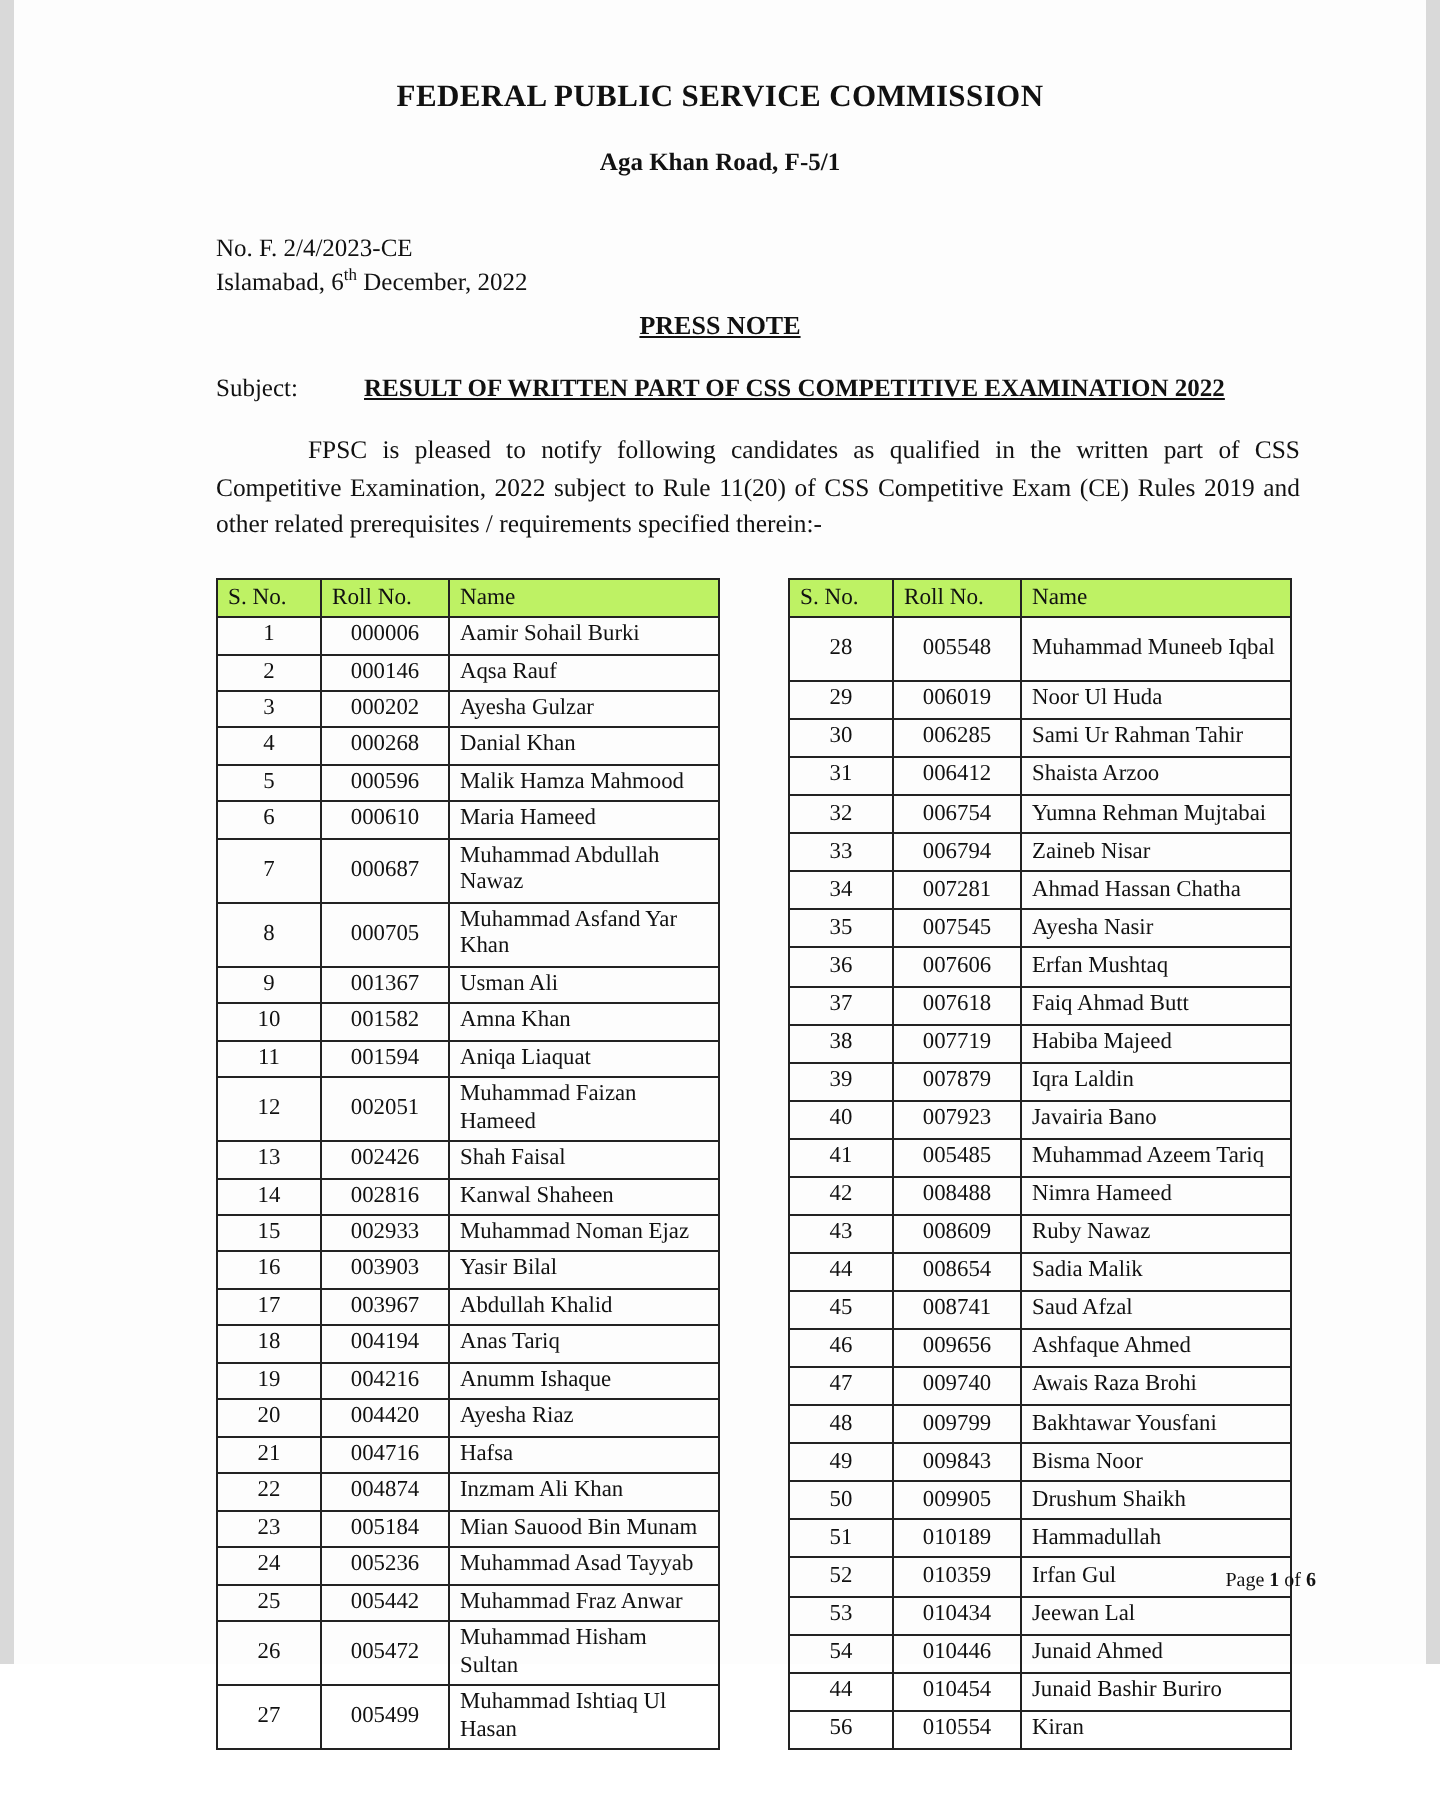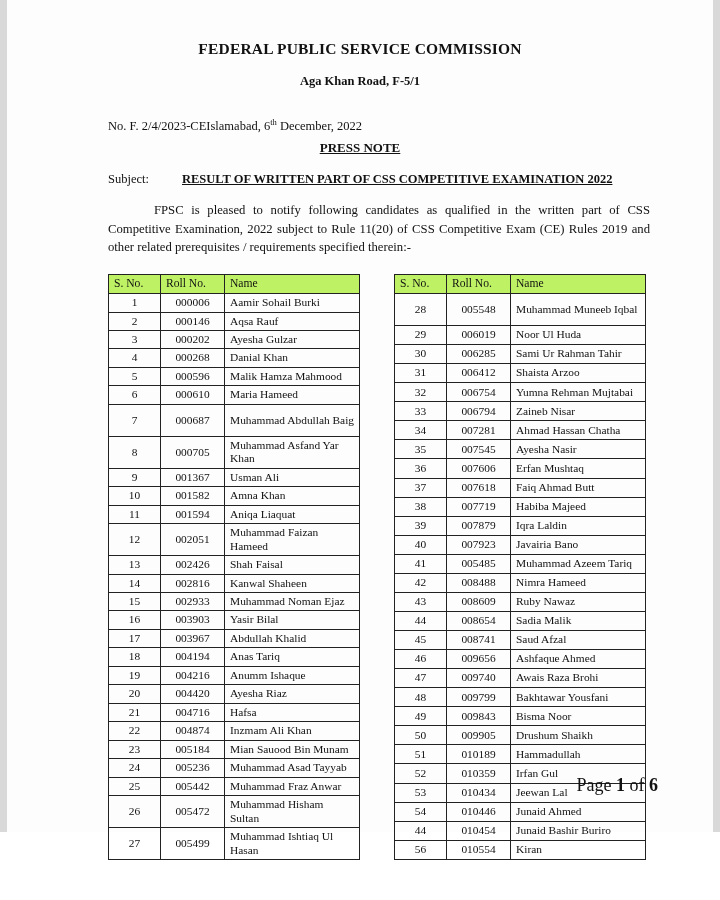--- a/index.html
+++ b/index.html
@@ -37,20 +37,21 @@
     font-size: 12.5px;
     margin-top: 16px;
   }
   .meta-row {
     display: flex;
     justify-content: flex-start;
     align-items: baseline;
     margin-top: 28px;
     font-size: 12.5px;
     padding: 0 6px 0 52px;
+    flex-direction: column;
   }
   .meta-right {
     padding-right: 10px;
   }
   .sup {
     font-size: 8.5px;
     vertical-align: super;
   }
   .press-note {
     text-align: center;
@@ -128,21 +129,21 @@
     text-align: left;
     padding-left: 5px;
   }
   td.two-line {
     height: 27px;
   }
   .footer {
     position: absolute;
     right: 62px;
     bottom: 36px;
-    font-size: 18px;
+    font-size: 10px;
   }
   .footer b { font-weight: bold; }
   .edge {
     position: absolute;
     top: 0;
     bottom: 0;
     width: 7px;
     background: #d9d9d9;
   }
   .edge.left { left: 0; }
@@ -212,21 +213,21 @@
             <td class="c-name">Malik Hamza Mahmood</td>
           </tr>
         <tr>
             <td class="c-sno">6</td>
             <td class="c-roll">000610</td>
             <td class="c-name">Maria Hameed</td>
           </tr>
         <tr>
             <td class="c-sno two-line">7</td>
             <td class="c-roll">000687</td>
-            <td class="c-name">Muhammad Abdullah Baig</td>
+            <td class="c-name">Muhammad Abdullah Nawaz</td>
           </tr>
         <tr>
             <td class="c-sno two-line">8</td>
             <td class="c-roll">000705</td>
             <td class="c-name">Muhammad Asfand Yar Khan</td>
           </tr>
         <tr>
             <td class="c-sno">9</td>
             <td class="c-roll">001367</td>
             <td class="c-name">Usman Ali</td>

